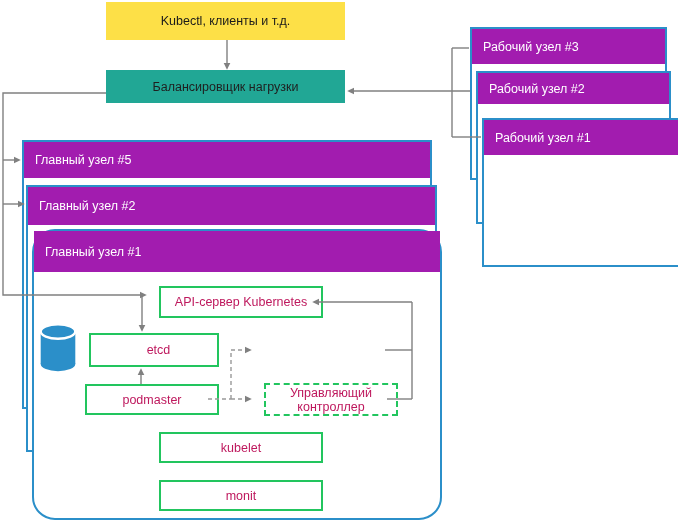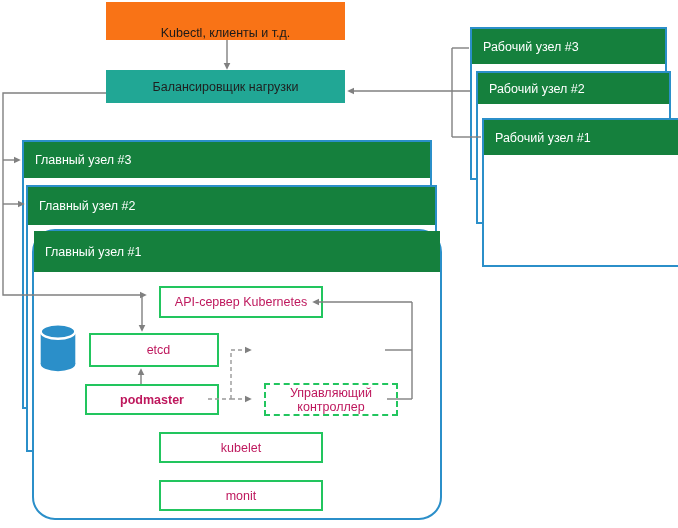--- a/index.html
+++ b/index.html
@@ -10,21 +10,21 @@
     color:#1a1a1a;
   }
   .fillbox{
     position:absolute;display:flex;align-items:center;justify-content:center;
     font-size:12.5px;box-sizing:border-box;
   }
   .nodebox{
     position:absolute;background:#fff;border:2px solid #2B8FC9;box-sizing:border-box;
   }
   .nodehead{
-    position:absolute;left:0;right:0;top:0;background:#15803d;color:#ffffff;
+    position:absolute;left:0;right:0;top:0;background:#a21caf;color:#ffffff;
     display:flex;align-items:center;padding-left:11px;font-size:12.5px;box-sizing:border-box;
   }
   .innerbox{
     position:absolute;background:#fff;border:2px solid #22c55e;box-sizing:border-box;
     display:flex;align-items:center;justify-content:center;text-align:center;
     font-size:12.5px;line-height:14px;color:#be185d;margin-left:11px;
   }
   .innerbox.dashed{border-style:dashed;}
   #connectors{position:absolute;left:0;top:0;z-index:10;pointer-events:none;}
   .cyl{position:absolute;}
@@ -45,21 +45,21 @@
     </div>
   </div>
   <div class="nodebox" style="left:482px;top:118px;width:232px;height:149px;z-index:3;">
     <div class="nodehead" style="height:35px;">
       <span>Рабочий узел #1</span>
     </div>
   </div>
 
   <div class="nodebox" style="left:22px;top:140px;width:410px;height:269px;z-index:1;">
     <div class="nodehead" style="height:36px;">
-      <span>Главный узел #3</span>
+      <span>Главный узел #5</span>
     </div>
   </div>
   <div class="nodebox" style="left:26px;top:185px;width:411px;height:267px;z-index:2;">
     <div class="nodehead" style="height:38px;">
       <span>Главный узел #2</span>
     </div>
   </div>
   <div class="nodebox" style="left:32px;top:229px;width:410px;height:291px;z-index:3;border-radius:23px;">
     <div class="nodehead" style="height:41px;">
       <span>Главный узел #1</span>
@@ -75,38 +75,38 @@
         <rect x="0.7" y="9" width="34.6" height="33" fill="#2B8FC9"></rect>
         <ellipse cx="18" cy="9.5" rx="17.3" ry="7.2" fill="#2B8FC9" stroke="#ffffff" stroke-width="2.4"></ellipse>
       </svg>
     </div>
 
     <div class="innerbox" style="left:44px;top:102px;width:130px;height:34px;padding-left:9px;">
       <span>etcd</span>
     </div>
 
 
-    <div class="innerbox" style="left:40px;top:153px;width:134px;height:31px;font-weight:bold;">
+    <div class="innerbox" style="left:40px;top:153px;width:134px;height:31px;">
       <span>podmaster</span>
     </div>
 
     <div class="innerbox dashed" style="left:219px;top:152px;width:134px;height:33px;justify-content:center;">
       <span>Управляющий контроллер</span>
     </div>
 
     <div class="innerbox" style="left:114px;top:201px;width:164px;height:31px;">
       <span>kubelet</span>
     </div>
 
     <div class="innerbox" style="left:114px;top:249px;width:164px;height:31px;">
       <span>monit</span>
     </div>
   </div>
 
-  <div class="fillbox" style="left:106px;top:2px;width:239px;height:38px;background:#f97316;color:#1a1a1a;z-index:4;align-items:flex-end;">
+  <div class="fillbox" style="left:106px;top:2px;width:239px;height:38px;background:#fde047;color:#1a1a1a;z-index:4;">
     <span>Kubectl, клиенты и т.д.</span>
   </div>
 
   <div class="fillbox" style="left:106px;top:70px;width:239px;height:33px;background:#21A795;color:#1f1f1f;z-index:4;">
     <span>Балансировщик нагрузки</span>
   </div>
 
   <svg id="connectors" width="678" height="528" viewBox="0 0 678 528">
     <defs>
       <marker id="arr" markerWidth="8" markerHeight="8" refX="1" refY="4" orient="auto" markerUnits="userSpaceOnUse">

